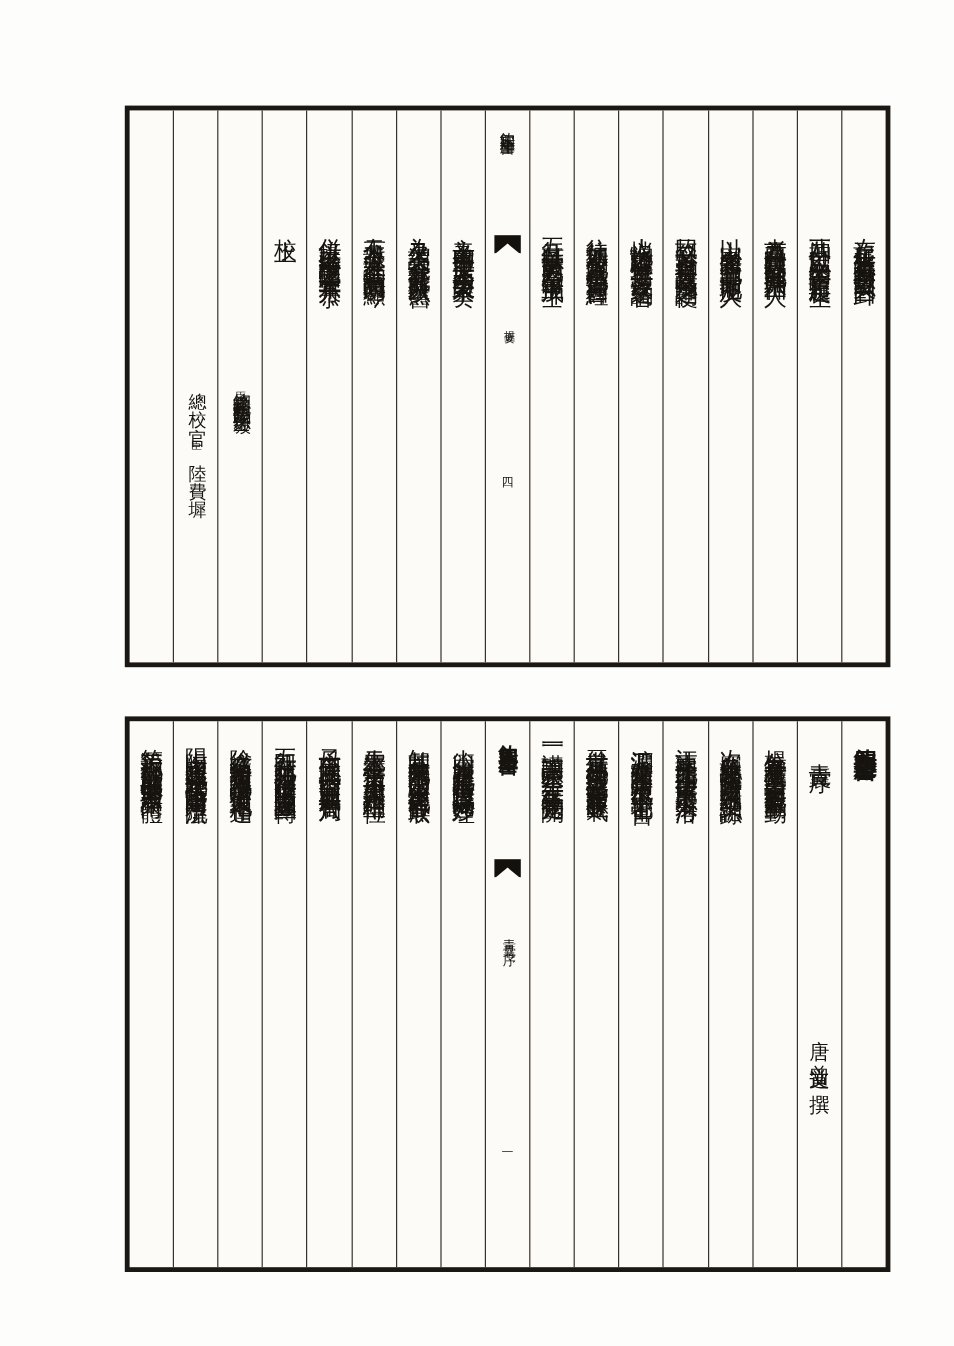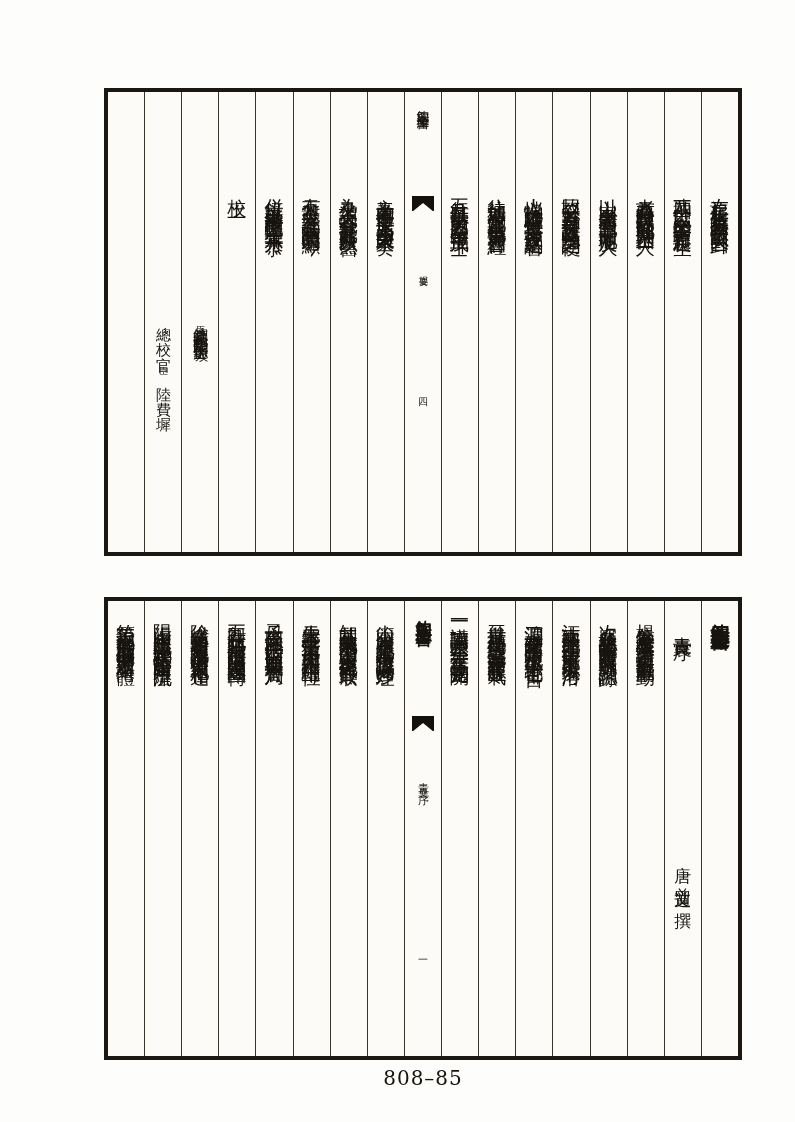--- a/index.html
+++ b/index.html
@@ -166,14 +166,13 @@
       <div class="col body">
         <span class="vtext">陰從右路轉相通有人識得陰陽者何從大地不相逢</span>
       </div>
       <div class="col body">
         <span class="vtext">陽山陽向水流陽執定此說甚荒唐陰山陰向水流陰</span>
       </div>
       <div class="col body">
         <span class="vtext">笑殺拘泥都一般若能勘破個中理妙用本來向一體</span>
       </div>
     </div>
-  <div class="print-code">808–85</div>
 </div>
 
 </body></html>

